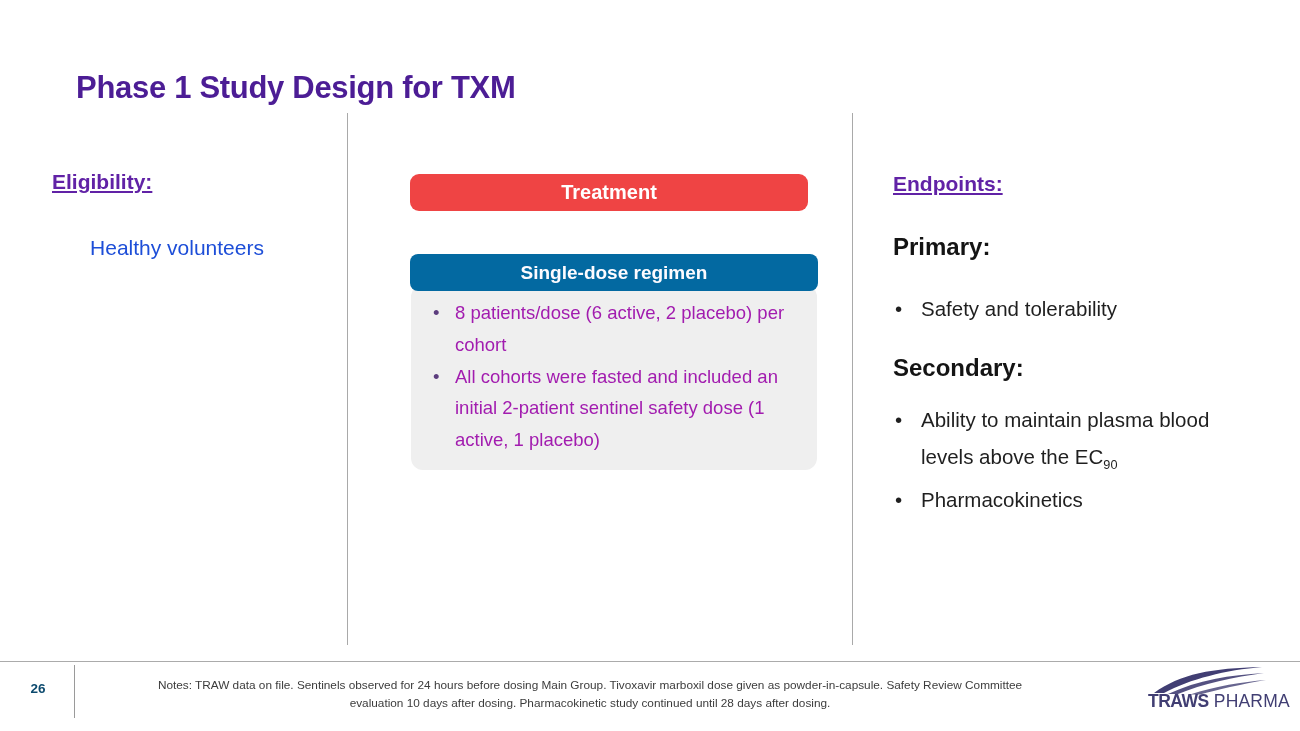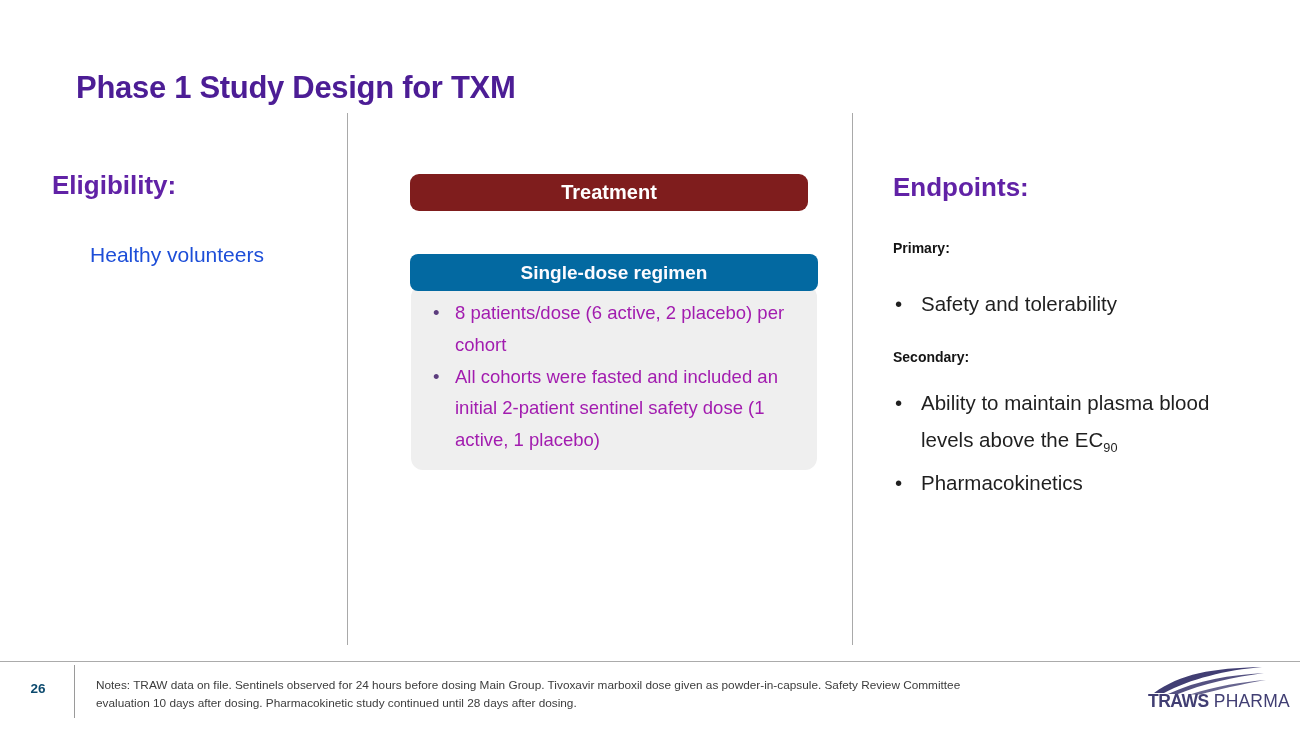--- a/index.html
+++ b/index.html
@@ -16,30 +16,30 @@
   }
 
   
   .v-divider{position:absolute;top:113px;height:532px;width:1px;background:#a9a9a9;}
   .v-divider.left{left:347px;}
   .v-divider.right{left:852px;}
 
   
   .col-left{position:absolute;left:52px;top:170px;width:250px;}
   .col-heading{
-    margin:0;font-size:26px;font-weight:700;color:#6122a6;
+    margin:0;font-size:21px;font-weight:700;color:#6122a6;text-decoration:underline;
   }
   .col-left p{margin:0;font-size:21px;color:#1d4ed8;line-height:1.57;text-align:center;}
   .col-left .p1{margin-top:38px;}
   .col-left .p2{margin-top:22px;width:245px;}
 
   
   .col-mid{position:absolute;left:410px;top:174px;width:408px;}
   .treatment-header{
-    width:398px;height:37px;background:#7f1d1d;border-radius:9px;
+    width:398px;height:37px;background:#ef4444;border-radius:9px;
     color:#ffffff;font-size:20px;font-weight:700;text-align:center;line-height:37px;
   }
   .block{margin-top:43px;}
   .block + .block{margin-top:9px;}
   .block-header{
     position:relative;z-index:2;width:408px;height:37px;background:#0369a1;border-radius:8px;
     color:#fdfbff;font-size:19px;font-weight:700;text-align:center;line-height:37px;
     box-sizing:border-box;
   }
   .block-body{
@@ -50,21 +50,21 @@
   .block-body li{
     position:relative;padding-left:32px;font-size:18.5px;line-height:1.72;color:#a21caf;
   }
   .block-body li::before{
     content:"\2022";position:absolute;left:10px;color:#5c3d7e;
   }
 
   
   .col-right{position:absolute;left:893px;top:172px;width:330px;}
   .col-right .sub-heading{
-    margin:0;font-size:14px;font-weight:700;color:#141414;
+    margin:0;font-size:24px;font-weight:700;color:#141414;
   }
   .col-right .sub-heading.primary{margin-top:37px;}
   .col-right .sub-heading.secondary{margin-top:26px;}
   .col-right ul{list-style:none;margin:0;padding:0;}
   .col-right ul.primary-list{margin-top:30px;}
   .col-right ul.secondary-list{margin-top:20px;}
   .col-right li{
     position:relative;padding-left:28px;font-size:20.5px;line-height:1.8;color:#1f1f1f;width:320px;
   }
   .col-right li + li{margin-top:6px;}
@@ -72,22 +72,22 @@
   .col-right sub{font-size:0.62em;line-height:0;}
 
   
   .footer-line{position:absolute;left:0;top:661px;width:1300px;height:1px;background:#ababab;}
   .page-number{
     position:absolute;left:14px;top:681px;width:48px;text-align:center;
     font-size:13.5px;font-weight:700;color:#0c4a6e;
   }
   .footer-divider{position:absolute;left:74px;top:665px;width:1px;height:53px;background:#9a9a9a;}
   .notes{
-    position:absolute;left:96px;top:677px;width:1040px;
-    font-size:11.8px;line-height:1.5;color:#3c3c3c;
+    position:absolute;left:70px;top:677px;width:1040px;
+    font-size:11.8px;line-height:1.5;color:#3c3c3c;text-align:center;
   }
   .logo{position:absolute;left:1148px;top:664px;width:122px;text-align:center;}
   .logo svg{display:block;margin:0 auto;}
   .logo-text{
     font-size:17.5px;color:#413e73;letter-spacing:0.2px;white-space:nowrap;margin-top:-7px;
   }
   .logo-text .logo-bold{font-weight:700;letter-spacing:-0.5px;}
 </style>
 </head>
 <body>

